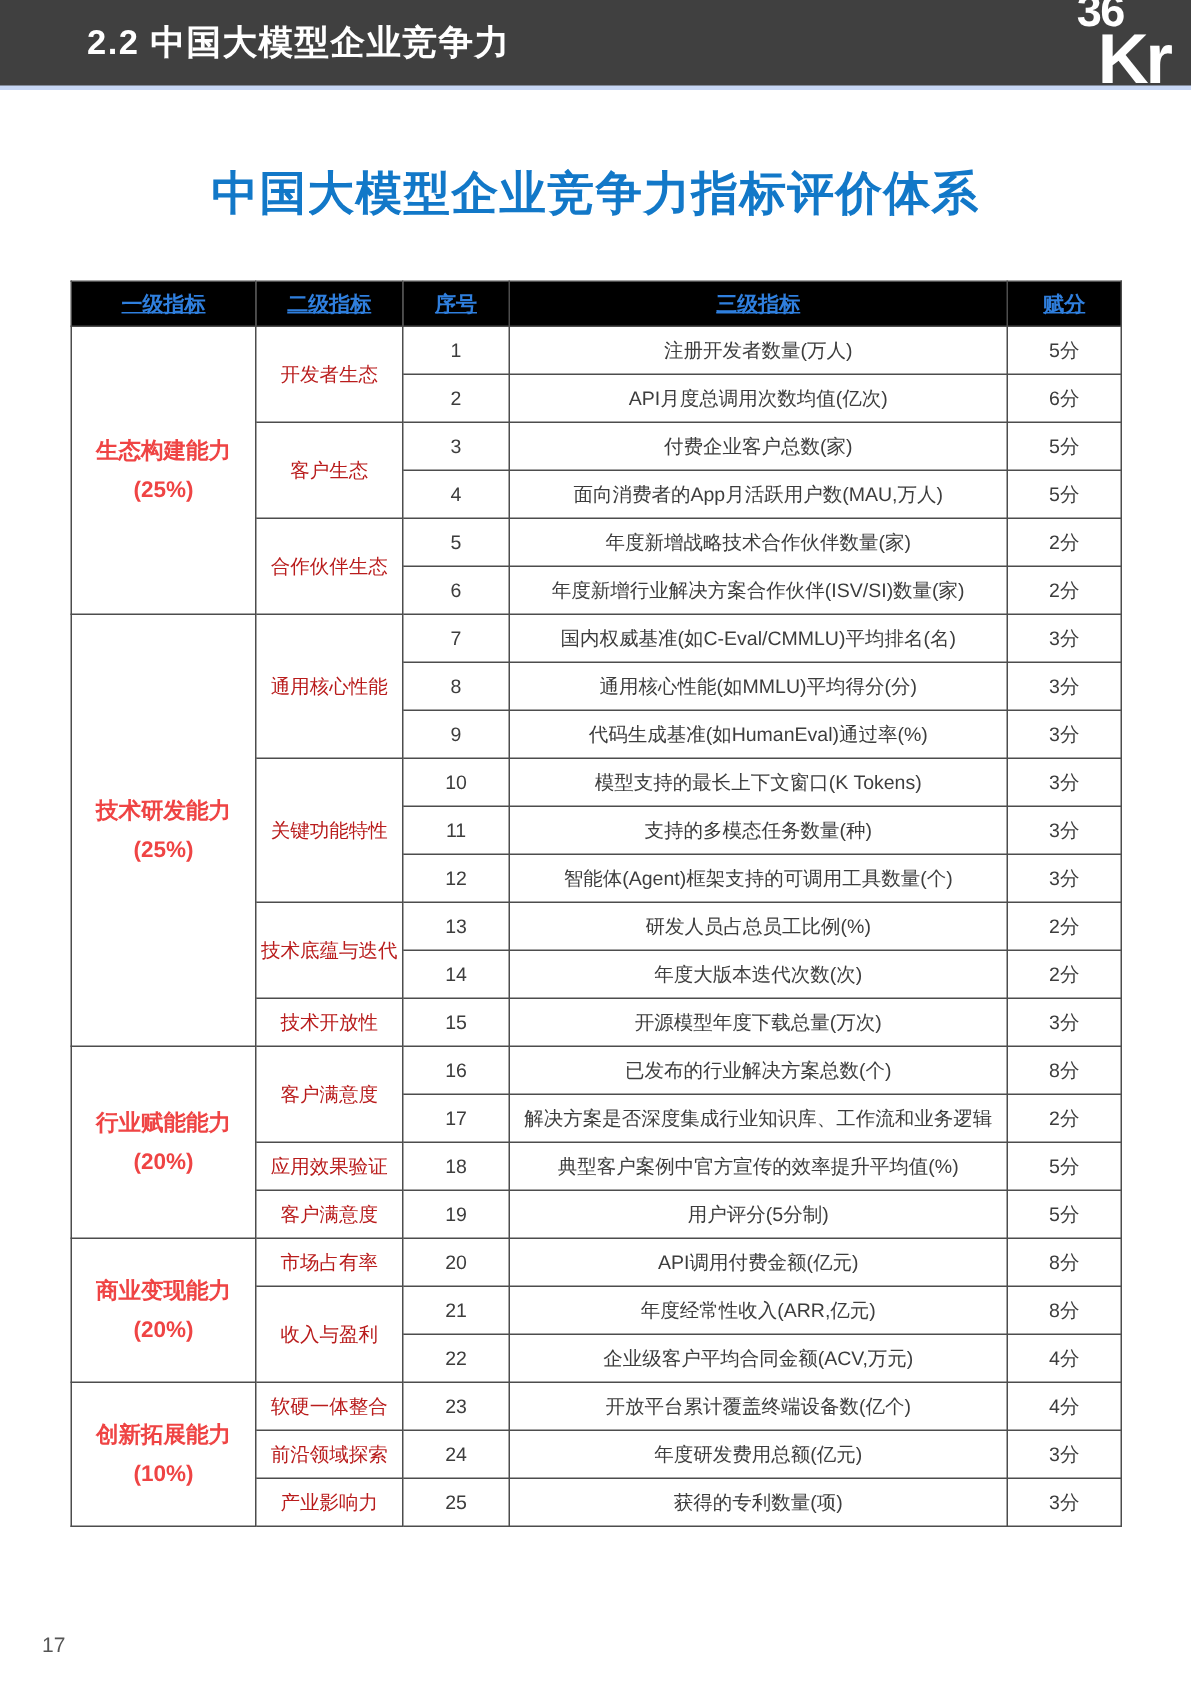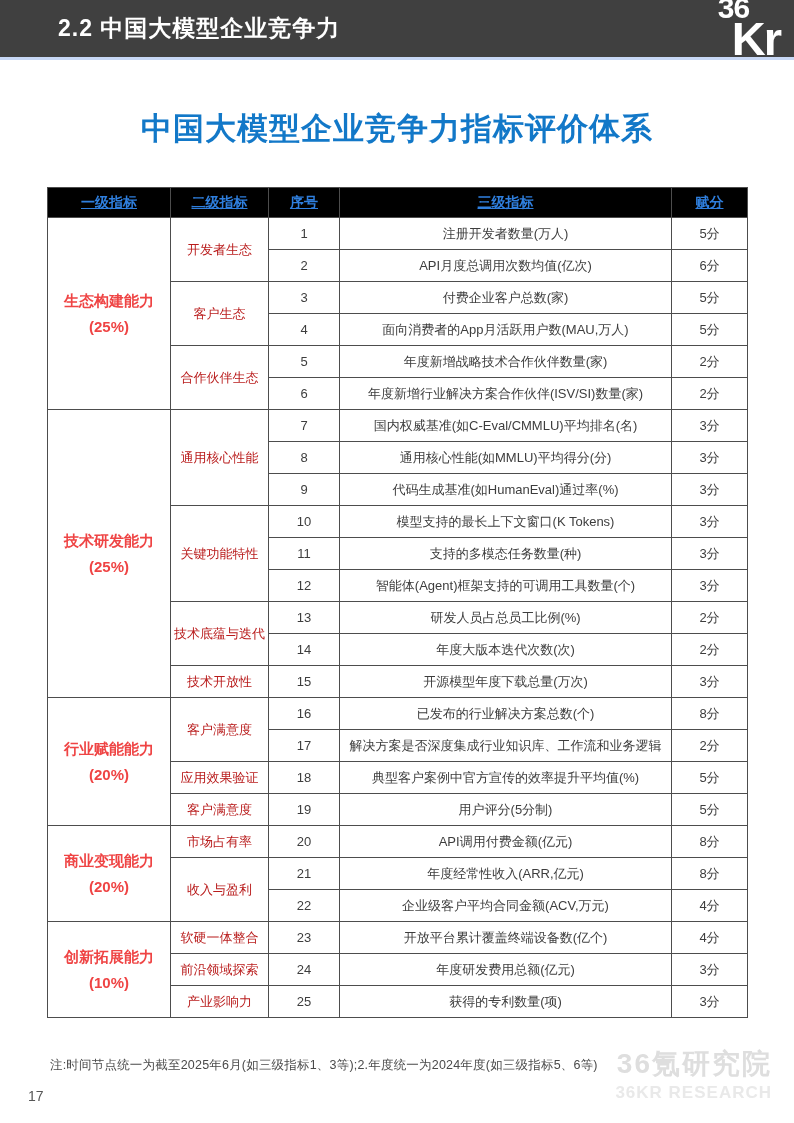--- a/index.html
+++ b/index.html
@@ -229,21 +229,16 @@
           <tr>
             <td rowspan="1" class="lvl2">产业影响力</td>
             <td class="no">25</td>
             <td class="ind">获得的专利数量(项)</td>
             <td class="score">3分</td>
           </tr>
         </tbody>
       </table>
   </div>
 
-  <div class="note">注:时间节点统一为截至2025年6月(如三级指标1、3等);2.年度统一为2024年度(如三级指标5、6等)</div>
   <div class="page-number">17</div>
 
-  <div class="watermark">
-    <div class="wm-cn">36氪研究院</div>
-    <div class="wm-en">36KR RESEARCH</div>
-  </div>
 
 </div>
 
 </body></html>

